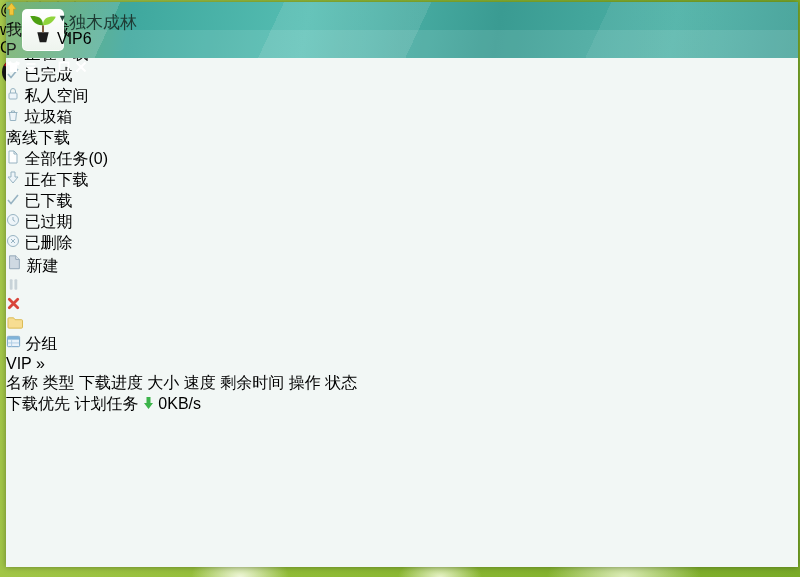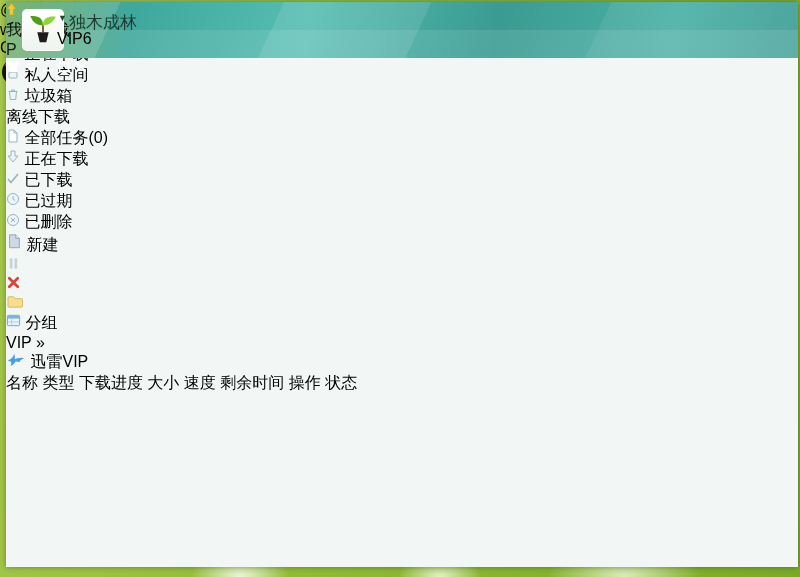--- a/index.html
+++ b/index.html
@@ -266,20 +266,29 @@
 
       <div class="side-item selected">
         <span class="icon">
           <svg width="14" height="14" viewBox="0 0 14 14">
               <path d="M5 1h4v5h3l-5 6-5-6h3z" fill="#d9effa" stroke="#66bde2"></path>
             </svg>
         </span>
         <span>正在下载</span>
       </div>
 
+      <div class="side-item">
+        <span class="expand-arrow"></span>
+        <span class="icon">
+          <svg width="14" height="14" viewBox="0 0 14 14">
+              <path d="M2 8l3 3.5L12 3" fill="none" stroke="#97b3c2" stroke-width="1.6"></path>
+            </svg>
+        </span>
+        <span>已完成</span>
+      </div>
 
       <div class="side-item">
         <span class="icon">
           <svg width="14" height="14" viewBox="0 0 14 14">
               <rect x="3" y="6" width="8" height="6" rx="1" fill="#eef5f9" stroke="#97b3c2"></rect>
               <path d="M4.5 6V4a2.5 2.5 0 015 0v2" fill="none" stroke="#97b3c2"></path>
             </svg>
         </span>
         <span>私人空间</span>
       </div>
@@ -384,43 +393,47 @@
               <rect x="1.5" y="2.5" width="13" height="11" rx="1" fill="#eaf3fa" stroke="#6f9fc4"></rect>
               <rect x="2" y="3" width="12" height="3" fill="#7fb3d9"></rect>
               <path d="M2 9.5h12M6 6.5v7" stroke="#aecde4"></path>
             </svg>
         </span>
         <span class="tlabel">分组</span>
       </div>
       <span class="vip-red">VIP</span>
       <span class="more-btn">»</span>
 
-      <div class="xunlei-vip">
-        <span>
-          <svg width="20" height="15" viewBox="0 0 22 16">
-              <path d="M2 9c4-1 6-4 7-7 1 2 1.1 4 .4 5.5C11.9 7 15.5 5.5 20 6.5c-3 1-4.5 2.5-5.5 4.5-1-.6-2.5-1-4-.8-.8 1.6-2.5 3.8-5.5 5 .8-1.6 1-3.2.6-4.6C4.5 10.2 3.2 9.8 2 9z" fill="#4aa0dc"></path>
-            </svg>
-        </span>
-        <span class="xlabel">迅雷VIP</span>
-      </div>
     </div>
 
     <div class="colheaders">
       <span style="left:5px">名称</span>
       <span style="left:50px">类型</span>
       <span style="left:100px">下载进度</span>
       <span style="left:167px">大小</span>
       <span style="left:300px">速度</span>
       <span style="left:338px">剩余时间</span>
       <span style="left:433px">操作</span>
       <span style="left:480px">状态</span>
     </div>
 
     <div class="list-area"></div>
 
+    <div class="statusbar">
+      <span class="status-link">下载优先</span>
+      <span class="status-link schedule">计划任务</span>
+      <span class="speed-group">
+        <span>
+          <svg width="11" height="12" viewBox="0 0 11 12">
+              <path d="M3.5 0h4v6H10L5.5 12 1 6h2.5z" fill="#3cb44a"></path>
+            </svg>
+        </span>
+        <span class="speed-text">0KB/s</span>
+      </span>
+    </div>
   </div>
 
   <div class="wm wm-user">@独木成林tv</div>
   <div class="wm wm-weibo">weibo.c</div>
   <div class="wm wm-site">Gngtpc.com</div>
   <div class="wm wm-logo">
     <svg width="30" height="30" viewBox="0 0 30 30">
       <circle cx="15" cy="15" r="13" fill="#161616"></circle>
       <circle cx="15" cy="15" r="8.5" fill="#f2f2f2"></circle>
       <path d="M15 2A13 13 0 004 8.2l5.2 3.6A7 7 0 0115 8z" fill="#d42020"></path>

